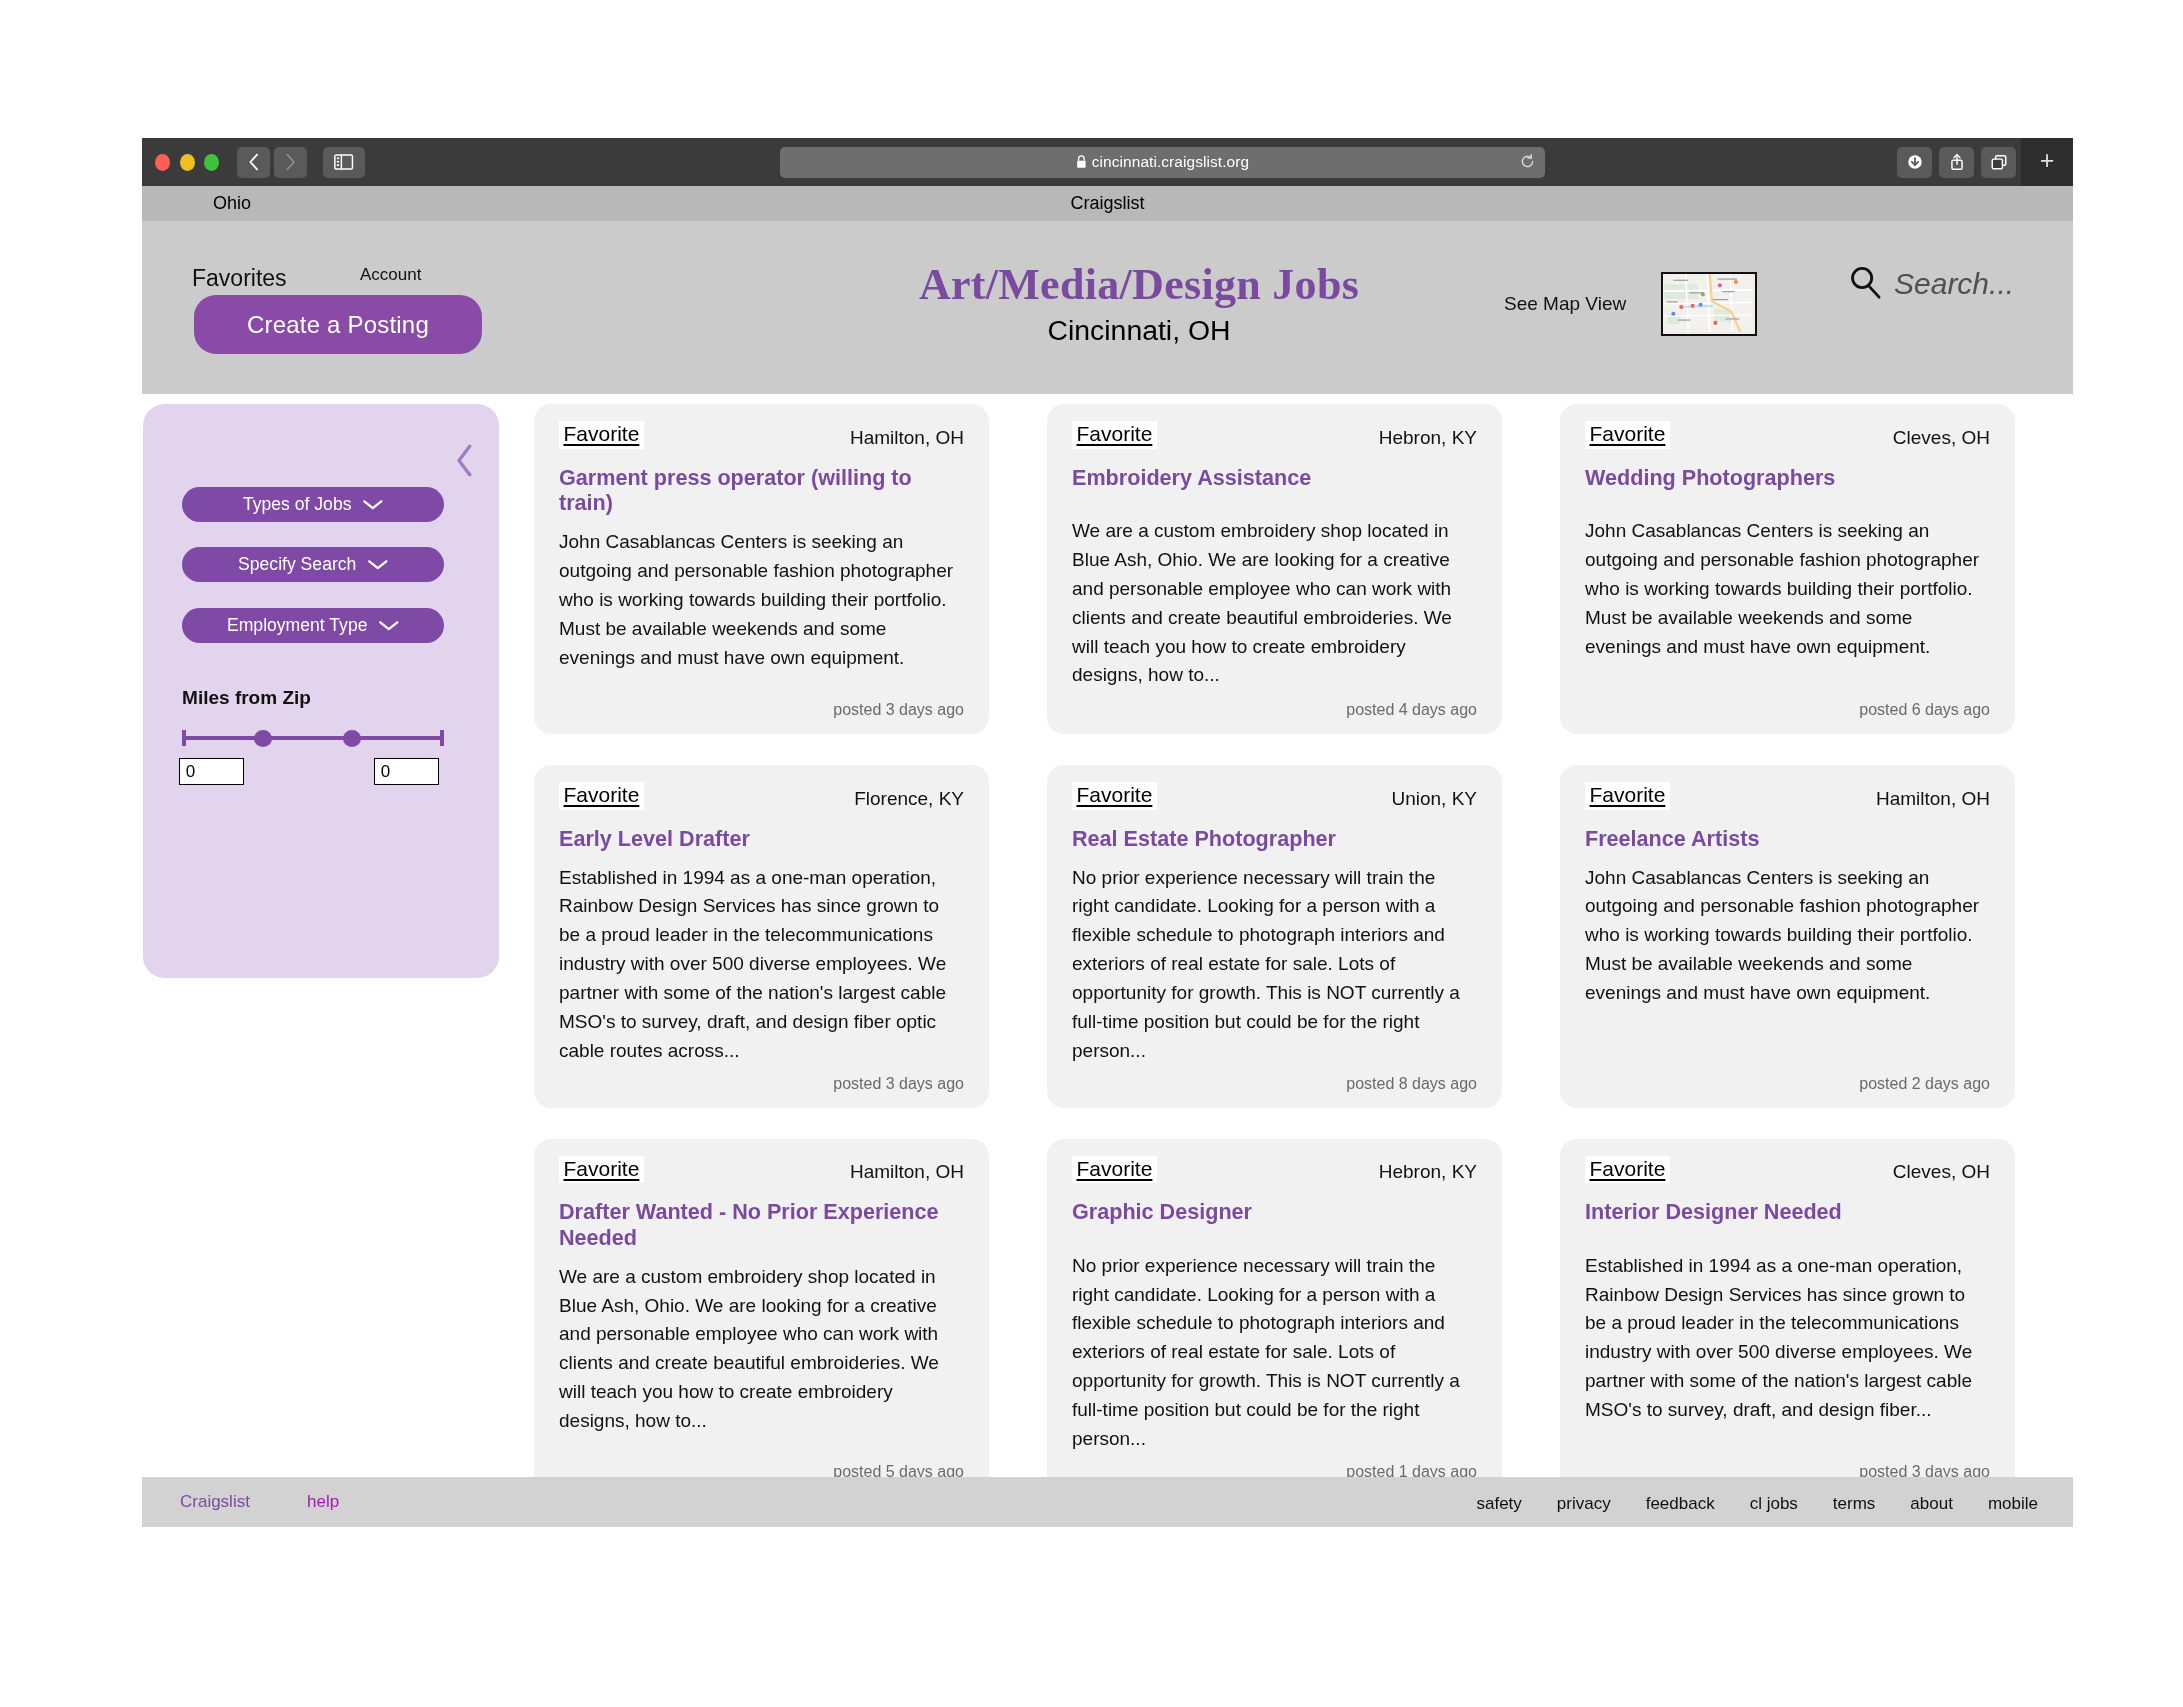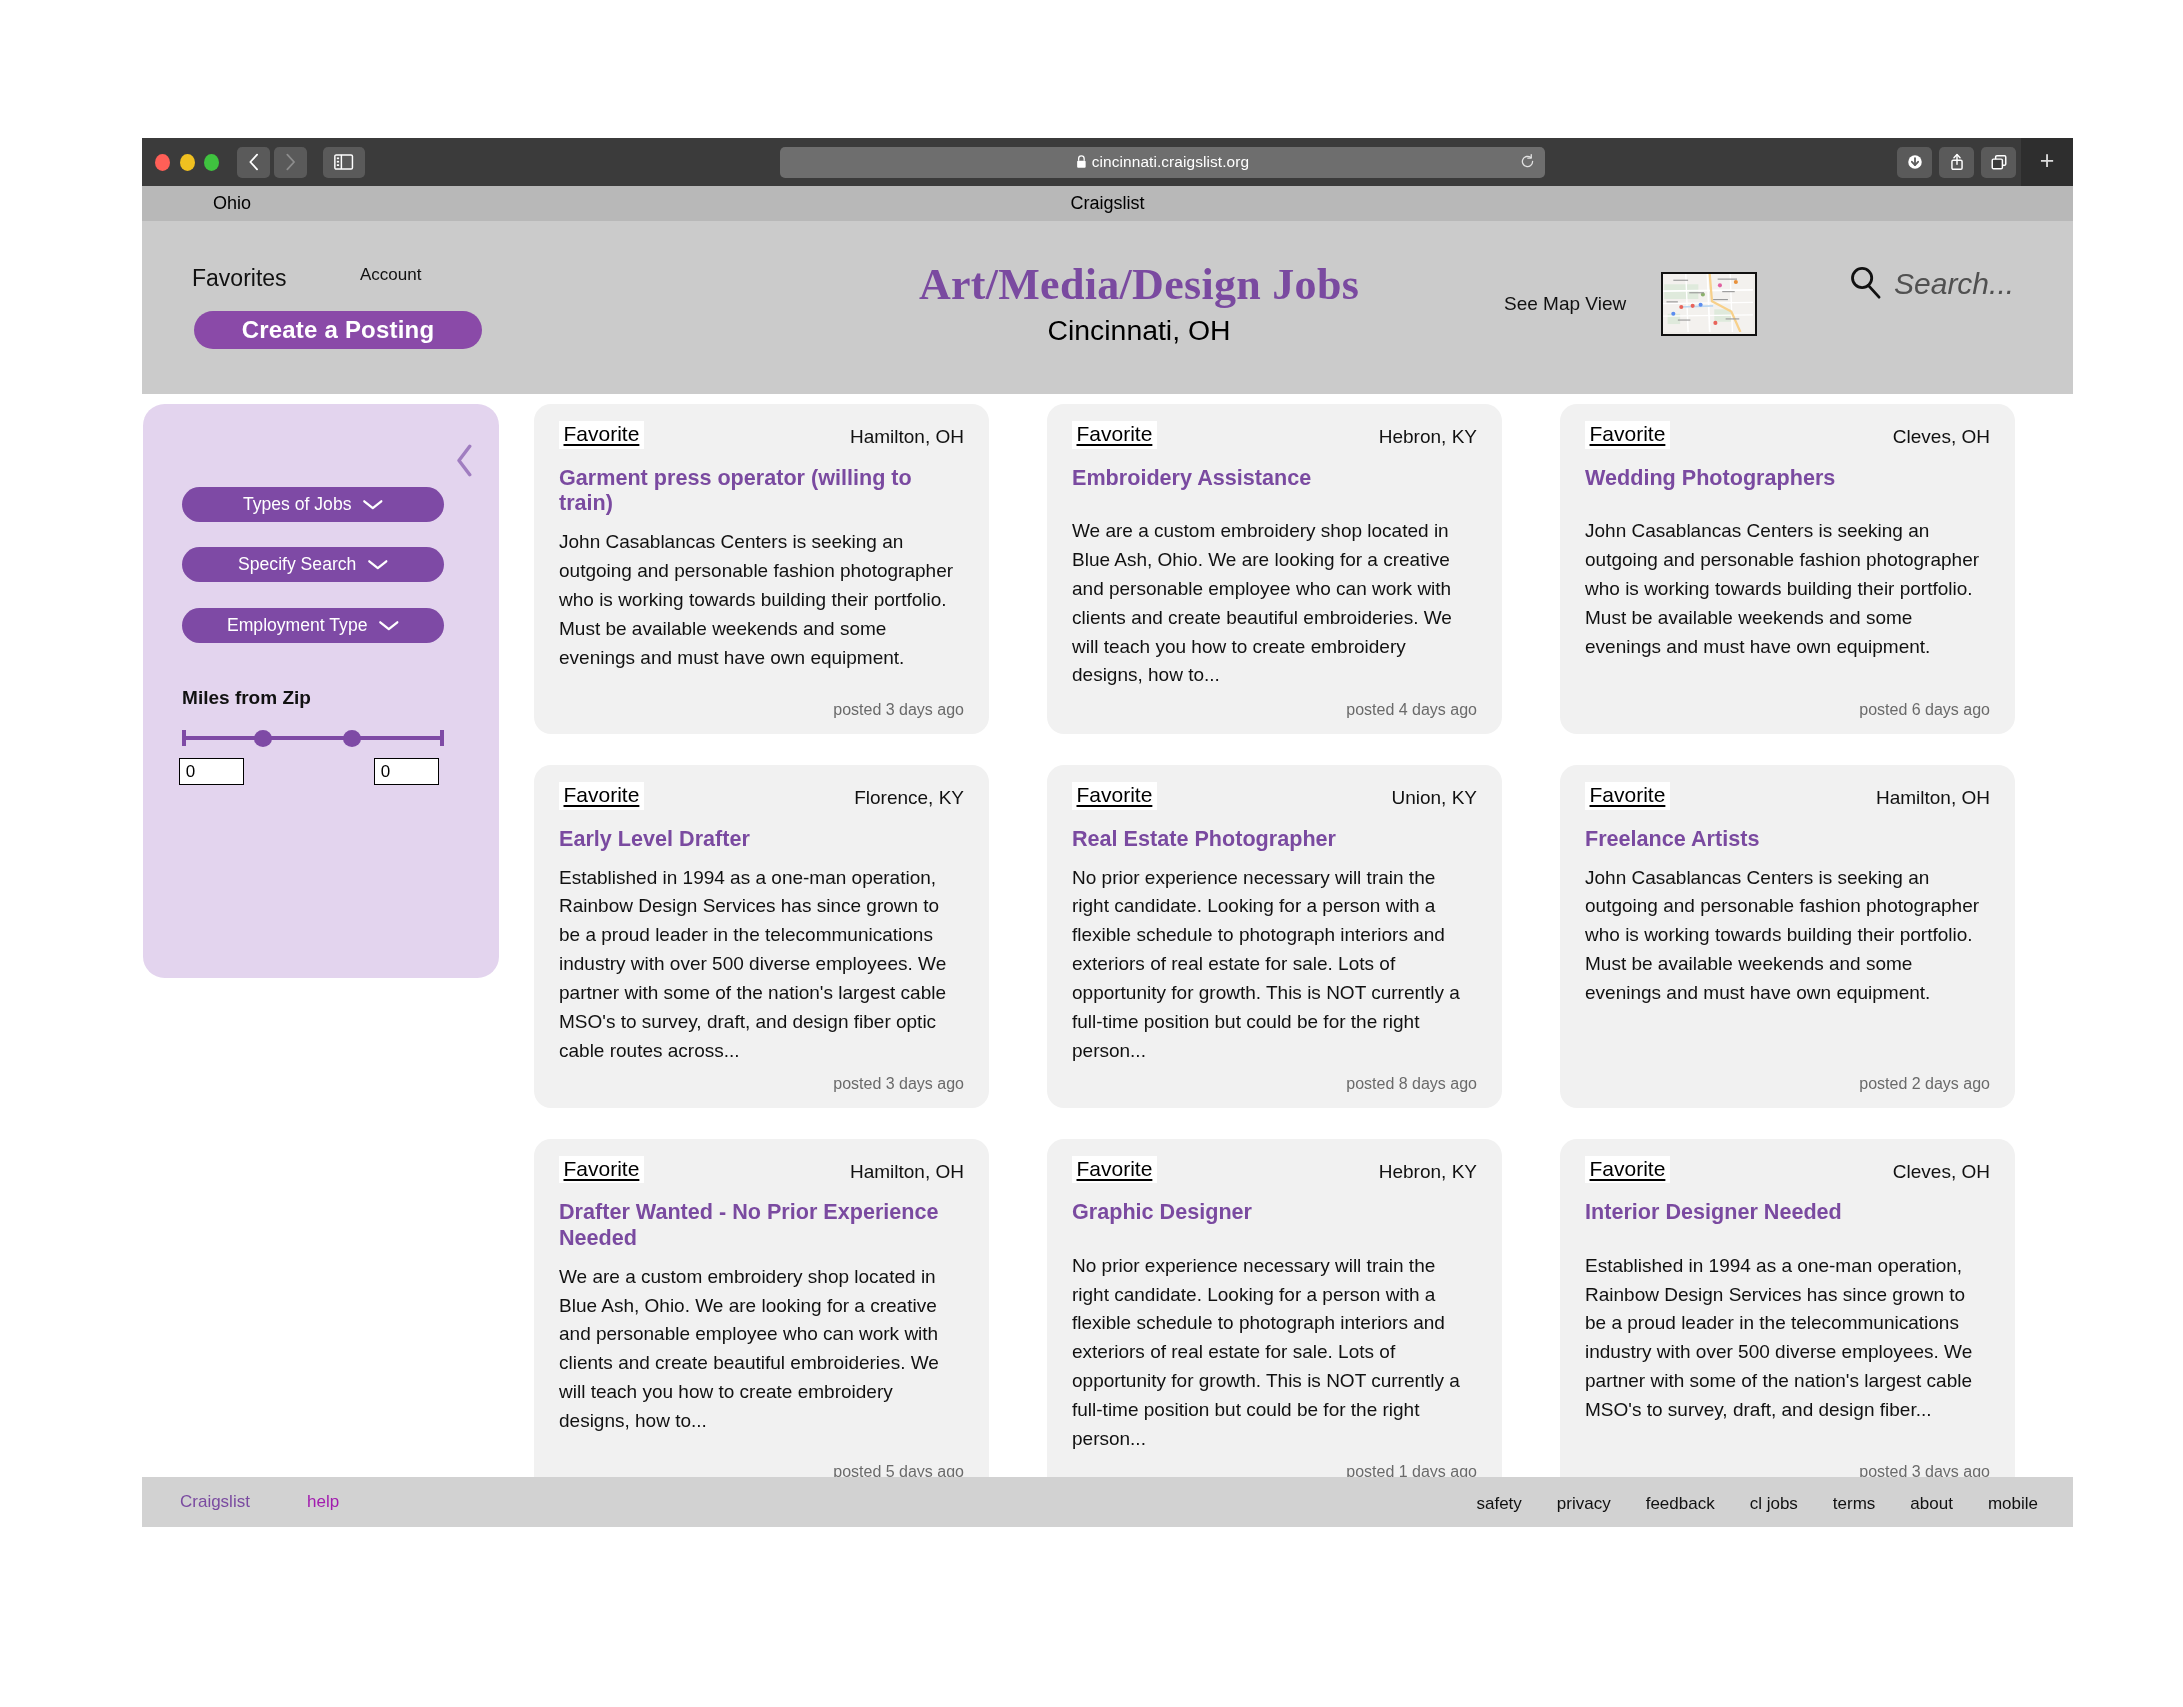--- a/index.html
+++ b/index.html
@@ -103,29 +103,28 @@
   }
   #nav-favorites {
     position: absolute; left: 50px; top: 44px;
     font-size: 23px; color: #111;
   }
   #nav-account {
     position: absolute; left: 218px; top: 44px;
     font-size: 17px; color: #111;
   }
   #create-posting-btn {
-    position: absolute; left: 52px; top: 90px;
-    width: 288px; height: 38px;
+    position: absolute; left: 52px; top: 74px;
+    width: 288px; height: 59px;
     background: #8a4aa8;
     border-radius: 22px;
     display: flex; align-items: center; justify-content: center;
     color: #ffffff;
     font-size: 24px;
     letter-spacing: 0.2px;
-    font-weight: bold;
   }
   #header-title-block {
     position: absolute; left: 0; right: 0; top: 41px;
     text-align: center;
     padding-left: 63px;
   }
   #page-title {
     font-family: "Liberation Serif", serif;
     font-size: 44px;
     font-weight: bold;
@@ -252,21 +251,21 @@
     border-radius: 17px;
     padding: 17px 25px 15px 25px;
     position: relative;
     min-height: 330px;
     display: flex;
     flex-direction: column;
   }
   .card-top {
     display: flex;
     justify-content: space-between;
-    align-items: center;
+    align-items: flex-end;
     margin-bottom: 5.7px;
   }
   .favorite-link {
     background: #ffffff;
     padding: 1.1px 4.5px 3.4px 4.5px;
     font-size: 21px;
     color: #000;
     text-decoration: underline;
     text-underline-offset: 3.4px;
     line-height: 1.1;

